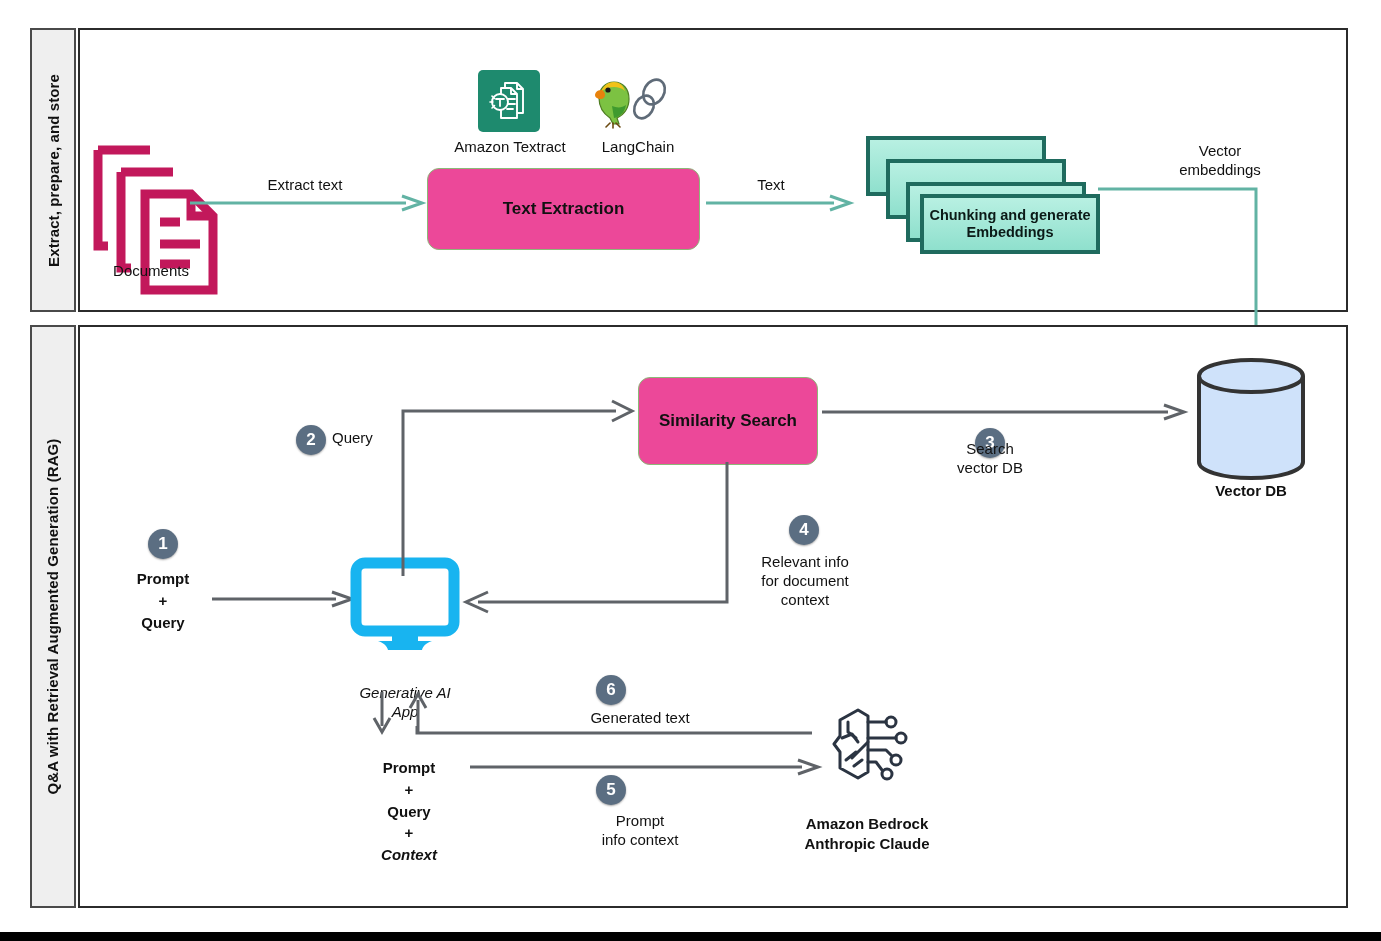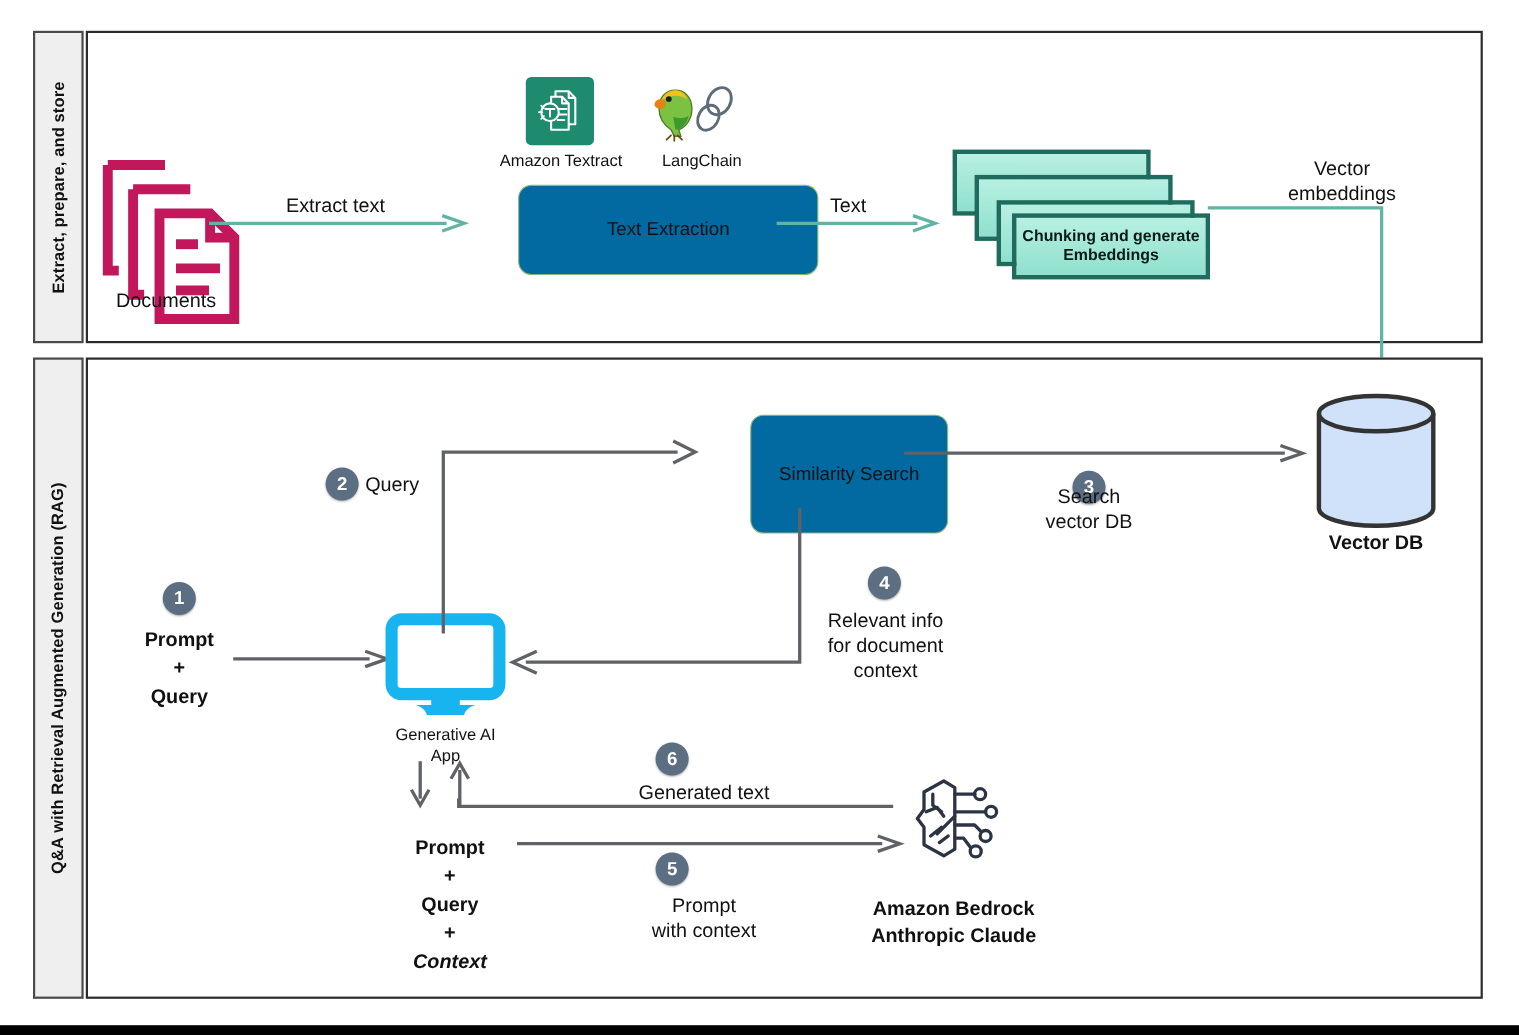--- a/index.html
+++ b/index.html
@@ -7,27 +7,27 @@
        font-family:"Liberation Sans","DejaVu Sans",sans-serif;color:#111;}
   
   .panel{position:absolute;border:2px solid #2b2b2b;background:#fff;box-sizing:border-box;}
   .panel-label{position:absolute;box-sizing:border-box;border:2px solid #4a4a4a;
       background:#efefef;display:flex;align-items:center;justify-content:center;}
   .panel-label span{
       transform:rotate(-90deg);white-space:nowrap;font-weight:bold;font-size:15px;
       letter-spacing:.1px;color:#111;}
   .bottom-bar{position:absolute;left:0;top:932px;width:1381px;height:9px;background:#000;}
   
-  .lbl{position:absolute;font-size:18px;color:#111;line-height:1.25;text-align:center;}
+  .lbl{position:absolute;font-size:15px;color:#111;line-height:1.25;text-align:center;}
   .lbl.b{font-weight:bold;}
   .lbl.s{font-size:15px;}
   
-  .greenbox{position:absolute;box-sizing:border-box;background:#0369a1;border:1.5px solid #8cb878;
+  .greenbox{position:absolute;box-sizing:border-box;background:#ec4899;border:1.5px solid #8cb878;
      border-radius:12px;display:flex;align-items:center;justify-content:center;
-     font-weight:normal;font-size:17px;color:#111;margin-left:44px;}
+     font-weight:bold;font-size:17px;color:#111;}
   
   .chunk{position:absolute;box-sizing:border-box;border:4px solid #1f6b5e;
      background:linear-gradient(180deg,#b8f0e2 0%,#8fe0cd 100%);}
   .chunk-top{display:flex;align-items:center;justify-content:center;text-align:center;
      font-weight:bold;font-size:14.5px;color:#0b1a17;line-height:1.2;}
   
   .badge{position:absolute;width:30px;height:30px;border-radius:50%;
      background:#5b6e82;color:#fff;font-weight:bold;font-size:17px;
      display:flex;align-items:center;justify-content:center;
      box-shadow:0 1px 2px rgba(0,0,0,.35);}
@@ -169,35 +169,35 @@
     <path d="M120 0 L140 7 L120 14" fill="none" stroke="#5f6368" stroke-width="3"></path>
   </svg>
 </div>
 
 <div class="ico" style="left:352px;top:560px;">
   <svg width="106" height="90" viewBox="0 0 106 90">
     <rect x="4" y="3" width="98" height="68" rx="9" fill="none" stroke="#18b4f0" stroke-width="11"></rect>
     <path d="M40 71 h26 v10 h14 c-6 2 -9 5 -10 9 H36 c-1 -4 -4 -7 -10 -9 h14 Z" fill="#18b4f0"></path>
   </svg>
 </div>
-<div class="lbl s" style="left:333px;top:660px;width:144px;">
+<div class="lbl s" style="left:333px;top:684px;width:144px;font-style:italic;">
   <div>Generative AI</div>
   <div>App</div>
 </div>
 
 <div class="badge" style="left:296px;top:425px;">2</div>
 <div class="lbl" style="left:332px;top:429px;width:80px;text-align:left;">Query</div>
 <div class="ico" style="left:398px;top:406px;">
   <svg width="236" height="172" viewBox="0 0 236 172">
     <path d="M5 170 V5 H218" fill="none" stroke="#5f6368" stroke-width="3"></path>
     <path d="M214 -5 L234 5 L214 15" fill="none" stroke="#5f6368" stroke-width="3"></path>
   </svg>
 </div>
 
-<div class="greenbox" style="left:638px;top:377px;width:180px;height:108px;">Similarity Search</div>
+<div class="greenbox" style="left:638px;top:377px;width:180px;height:88px;">Similarity Search</div>
 
 <div class="ico" style="left:822px;top:405px;">
   <svg width="364" height="14" viewBox="0 0 364 14">
     <line x1="0" y1="7" x2="346" y2="7" stroke="#5f6368" stroke-width="3"></line>
     <path d="M342 0 L362 7 L342 14" fill="none" stroke="#5f6368" stroke-width="3"></path>
   </svg>
 </div>
 <div class="badge" style="left:975px;top:428px;">3</div>
 <div class="lbl" style="left:920px;top:440px;width:140px;">
   <div>Search</div>
@@ -256,21 +256,21 @@
 
 <div class="ico" style="left:470px;top:760px;">
   <svg width="350" height="14" viewBox="0 0 350 14">
     <line x1="0" y1="7" x2="332" y2="7" stroke="#5f6368" stroke-width="3"></line>
     <path d="M328 0 L348 7 L328 14" fill="none" stroke="#5f6368" stroke-width="3"></path>
   </svg>
 </div>
 <div class="badge" style="left:596px;top:775px;">5</div>
 <div class="lbl" style="left:540px;top:812px;width:200px;">
   <div>Prompt</div>
-  <div>with context</div>
+  <div>info context</div>
 </div>
 
 <div class="ico" style="left:824px;top:702px;">
   <svg width="92" height="92" viewBox="0 0 92 92">
     <g fill="none" stroke="#2b3442" stroke-width="3" stroke-linejoin="round" stroke-linecap="round">
       <path d="M34 8 L16 18 V34 L10 42 L16 50 V66 L34 76 L44 70 V14 Z"></path>
       <path d="M44 14 L34 8 L44 2 Z" opacity="0"></path>
       <path d="M24 20 v10 l8 6"></path>
       <path d="M18 36 l10 -4 6 8"></path>
       <path d="M22 58 l10 -8"></path>

